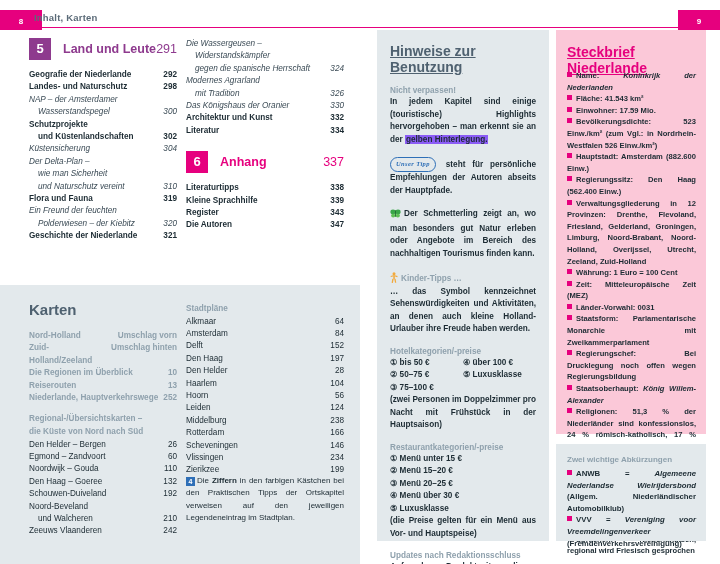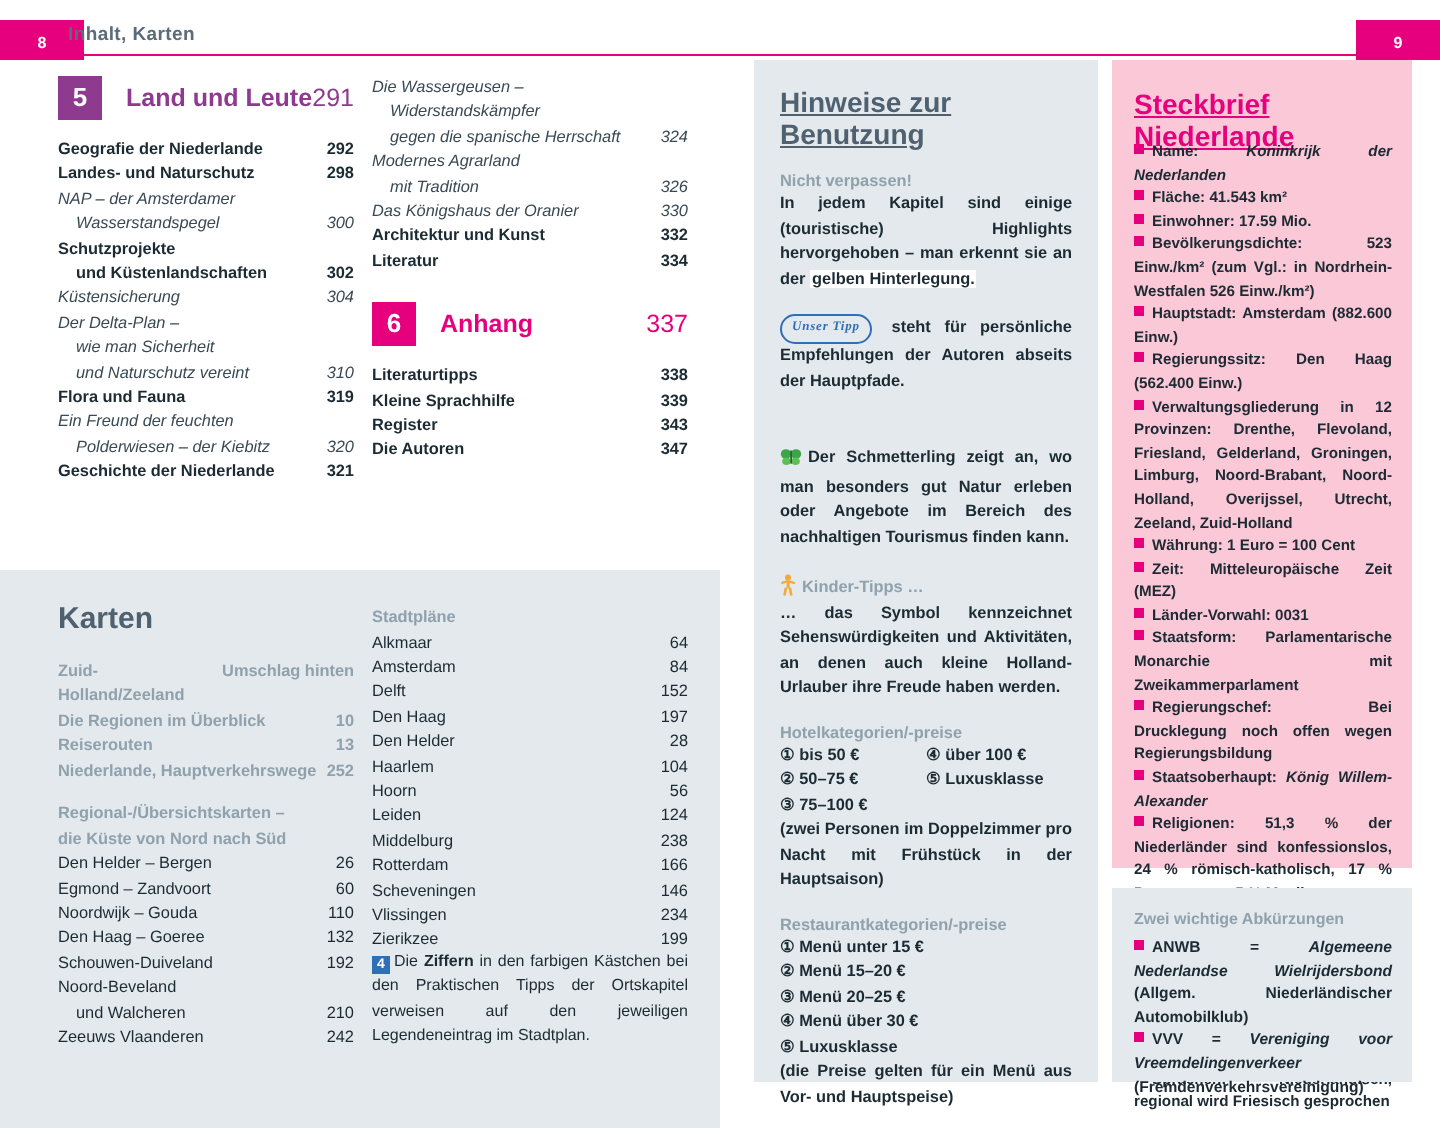--- a/index.html
+++ b/index.html
@@ -108,21 +108,21 @@
     font-size:14px;font-weight:bold;color:#4f6170;text-decoration:underline;
   }
   .h2.pink{color:#e6007e;font-size:14px;}
   .hin-body{position:absolute;left:13px;top:13px;width:146px;}
   .subhead{
     font-size:8.2px;font-weight:bold;color:#8fa1ad;margin-top:11px;margin-bottom:1px;
   }
   .para{
     font-size:8.2px;line-height:12.6px;color:#1c2b33;text-align:justify;font-weight:bold;
   }
-  .hl{background:#ffffff;padding:0 1px;}
+  .hl{background:#8b5cf6;padding:0 1px;}
 
   .tipbadge{
     display:inline-block;border:1.1px solid #2e6fb7;border-radius:9px;
     padding:0px 5px;color:#2e6fb7;font-size:6.5px;font-style:italic;font-weight:bold;
     letter-spacing:.4px;vertical-align:1px;margin-right:3px;
     font-family:"Liberation Serif", serif;
   }
   .icon-inline{display:inline-block;vertical-align:-2px;margin-right:3px;}
 
   .pricelist{font-size:8.2px;line-height:12.4px;color:#1c2b33;font-weight:bold;}
@@ -292,20 +292,24 @@
           </div>
       </div>
     </div>
 
     <div class="karten-panel">
       <div class="karten-title">Karten</div>
 
       <div class="kA">
         <div id="karten-overview">
             <div class="entry" style="color: rgb(143, 161, 173); font-weight: bold;">
+              <span class="t" style="color: rgb(143, 161, 173); font-weight: bold;">Nord-Holland</span>
+              <span class="p" style="color: rgb(143, 161, 173); font-weight: bold;">Umschlag vorn</span>
+            </div>
+            <div class="entry" style="color: rgb(143, 161, 173); font-weight: bold;">
               <span class="t" style="color: rgb(143, 161, 173); font-weight: bold;">Zuid-Holland/Zeeland</span>
               <span class="p" style="color: rgb(143, 161, 173); font-weight: bold;">Umschlag hinten</span>
             </div>
             <div class="entry" style="color: rgb(143, 161, 173); font-weight: bold;">
               <span class="t" style="color: rgb(143, 161, 173); font-weight: bold;">Die Regionen im Überblick</span>
               <span class="p" style="color: rgb(143, 161, 173); font-weight: bold;">10</span>
             </div>
             <div class="entry" style="color: rgb(143, 161, 173); font-weight: bold;">
               <span class="t" style="color: rgb(143, 161, 173); font-weight: bold;">Reiserouten</span>
               <span class="p" style="color: rgb(143, 161, 173); font-weight: bold;">13</span>
@@ -426,21 +430,21 @@
 
         <div class="subhead">Nicht verpassen!</div>
         <div class="para">
           <span>In jedem Kapitel sind einige (touristische) Highlights hervorgehoben – man erkennt sie an der </span><span class="hl">gelben Hinterlegung.</span>
         </div>
 
         <div class="para" style="margin-top:11px">
           <span class="tipbadge">Unser Tipp</span><span> steht für persönliche Empfehlungen der Autoren abseits der Hauptpfade.</span>
         </div>
 
-        <div class="para" style="margin-top:26px">
+        <div class="para" style="margin-top:11px">
           <span class="icon-inline">
             <svg width="11" height="9" viewBox="0 0 11 9">
               <ellipse cx="3" cy="3" rx="2.6" ry="2.4" fill="#3aa648"></ellipse>
               <ellipse cx="8" cy="3" rx="2.6" ry="2.4" fill="#3aa648"></ellipse>
               <ellipse cx="3.2" cy="6.6" rx="2.1" ry="1.9" fill="#5fbf55"></ellipse>
               <ellipse cx="7.8" cy="6.6" rx="2.1" ry="1.9" fill="#5fbf55"></ellipse>
               <rect x="5.1" y="1.3" width="0.9" height="6.5" fill="#1f6b2a"></rect>
             </svg>
           </span><span>Der Schmetterling zeigt an, wo man besonders gut Natur erleben oder Angebote im Bereich des nachhaltigen Tourismus finden kann.</span>
         </div>

